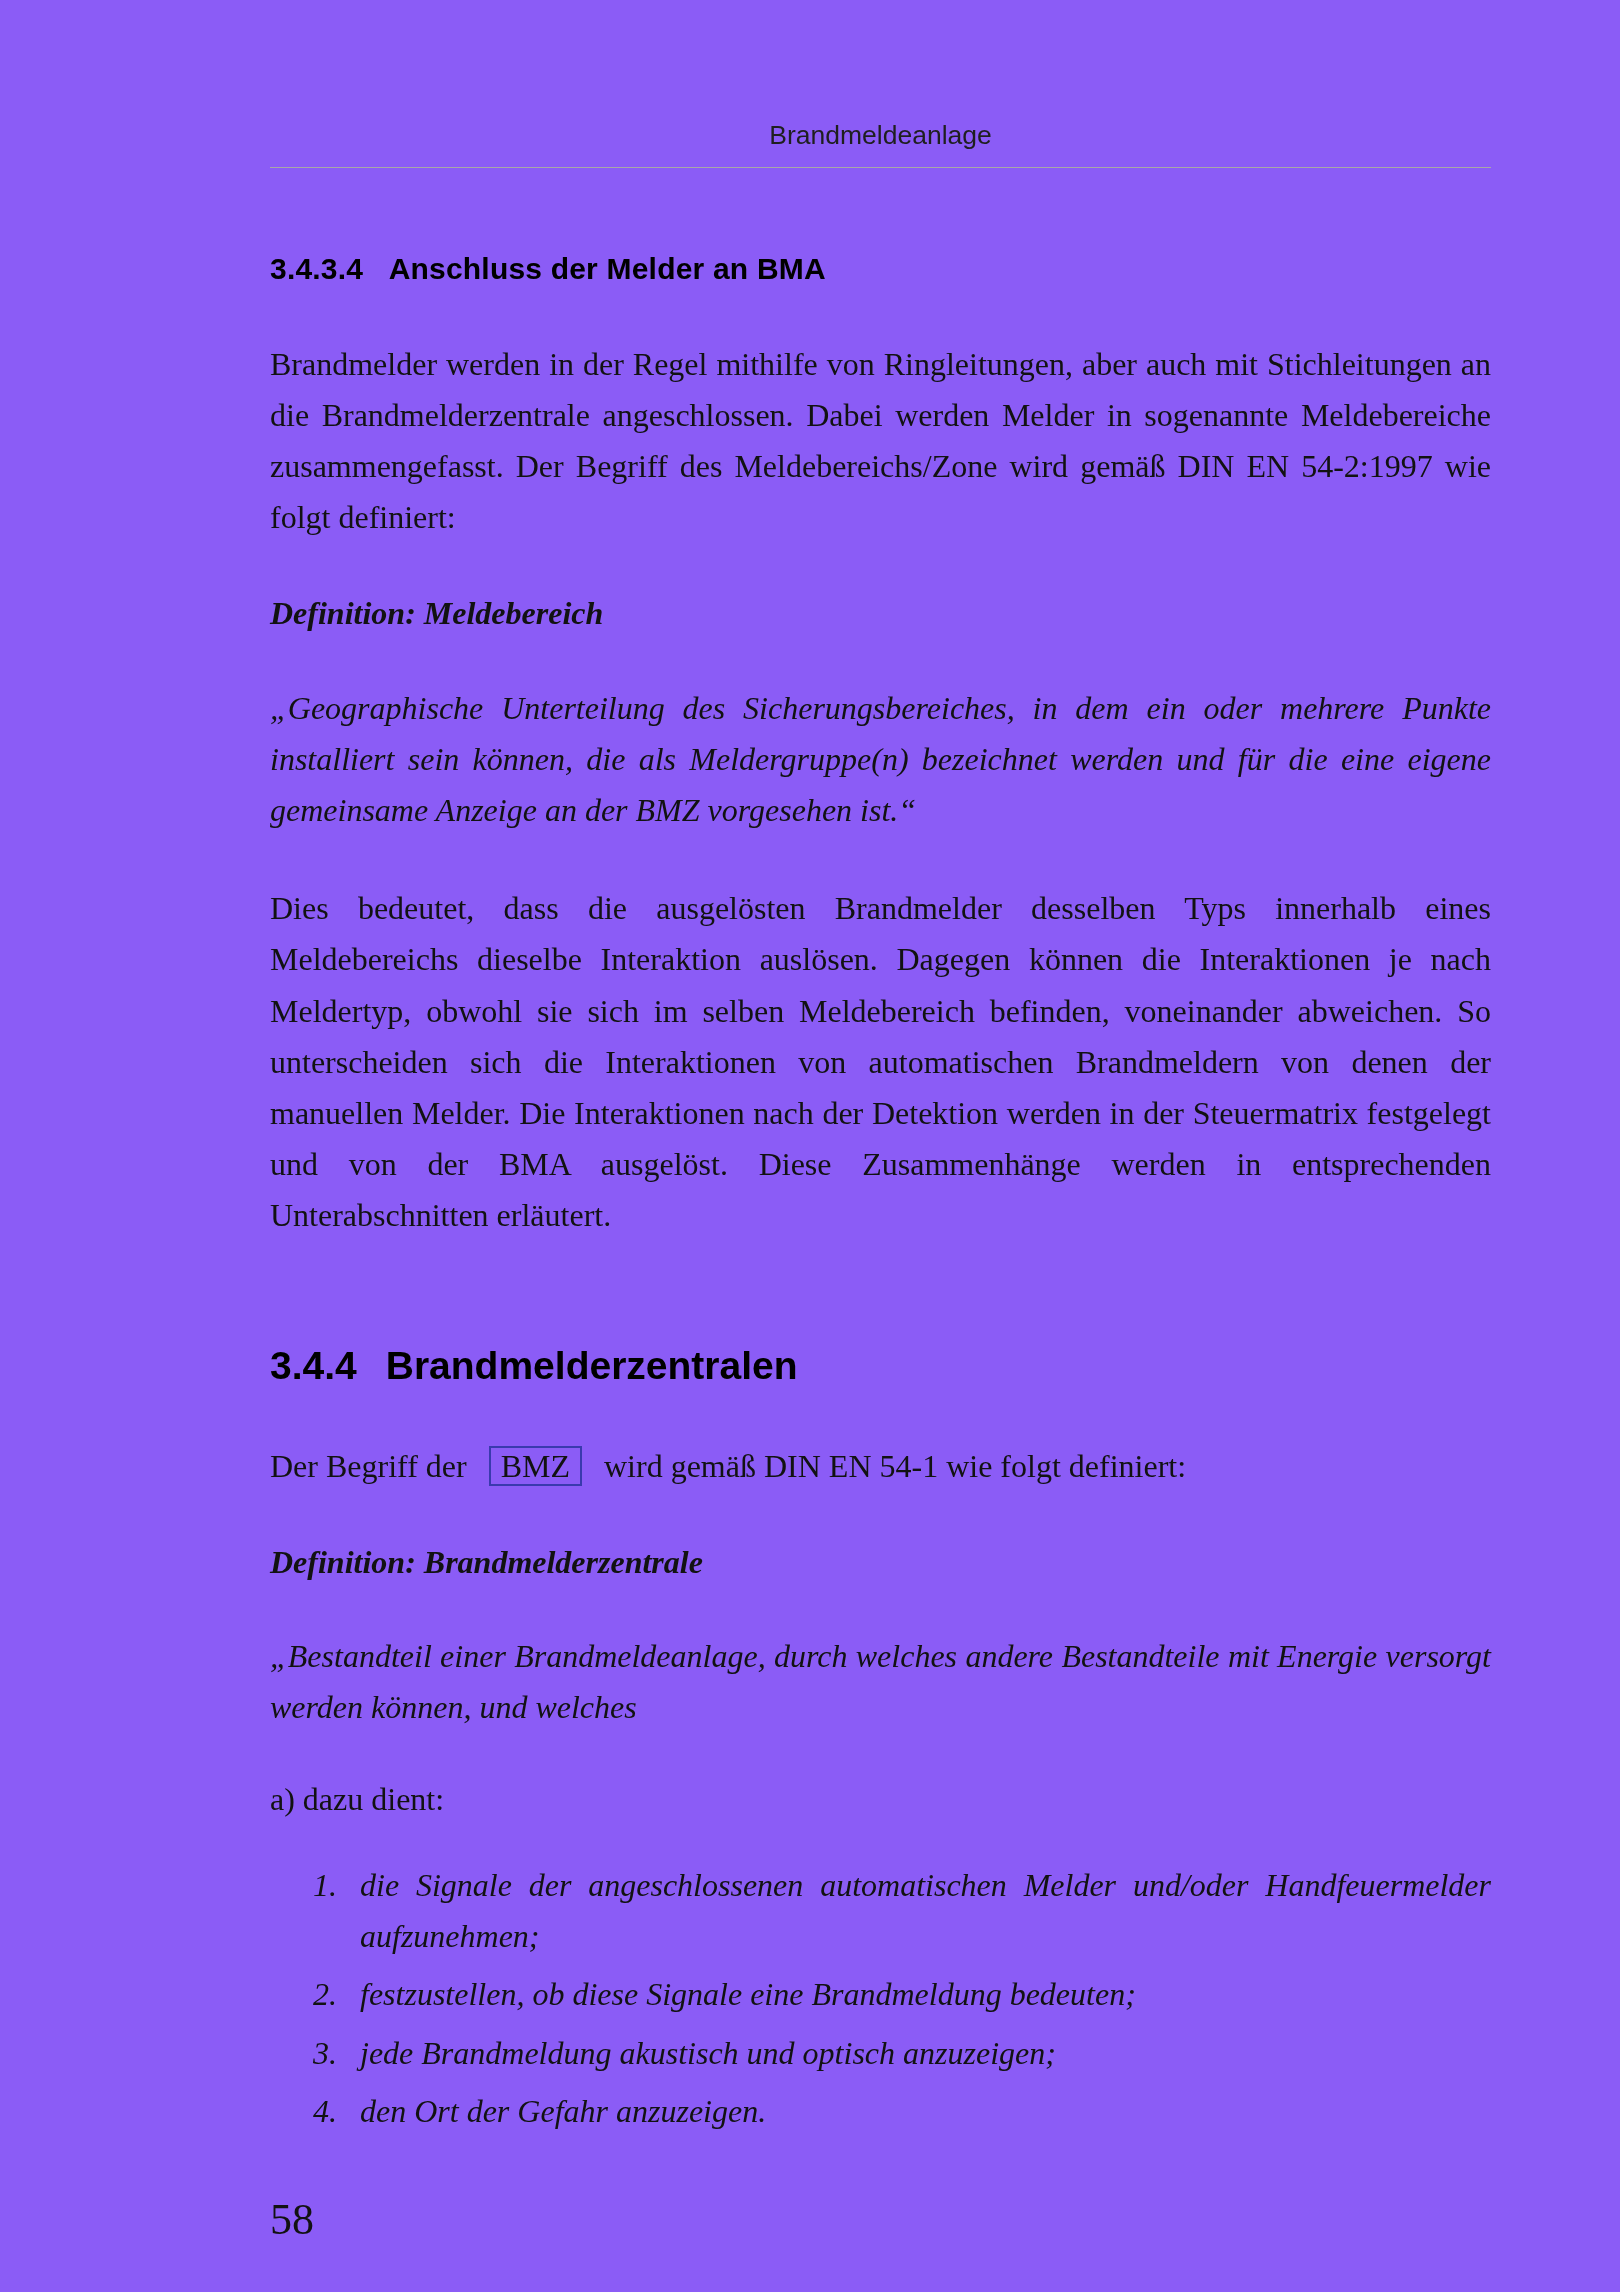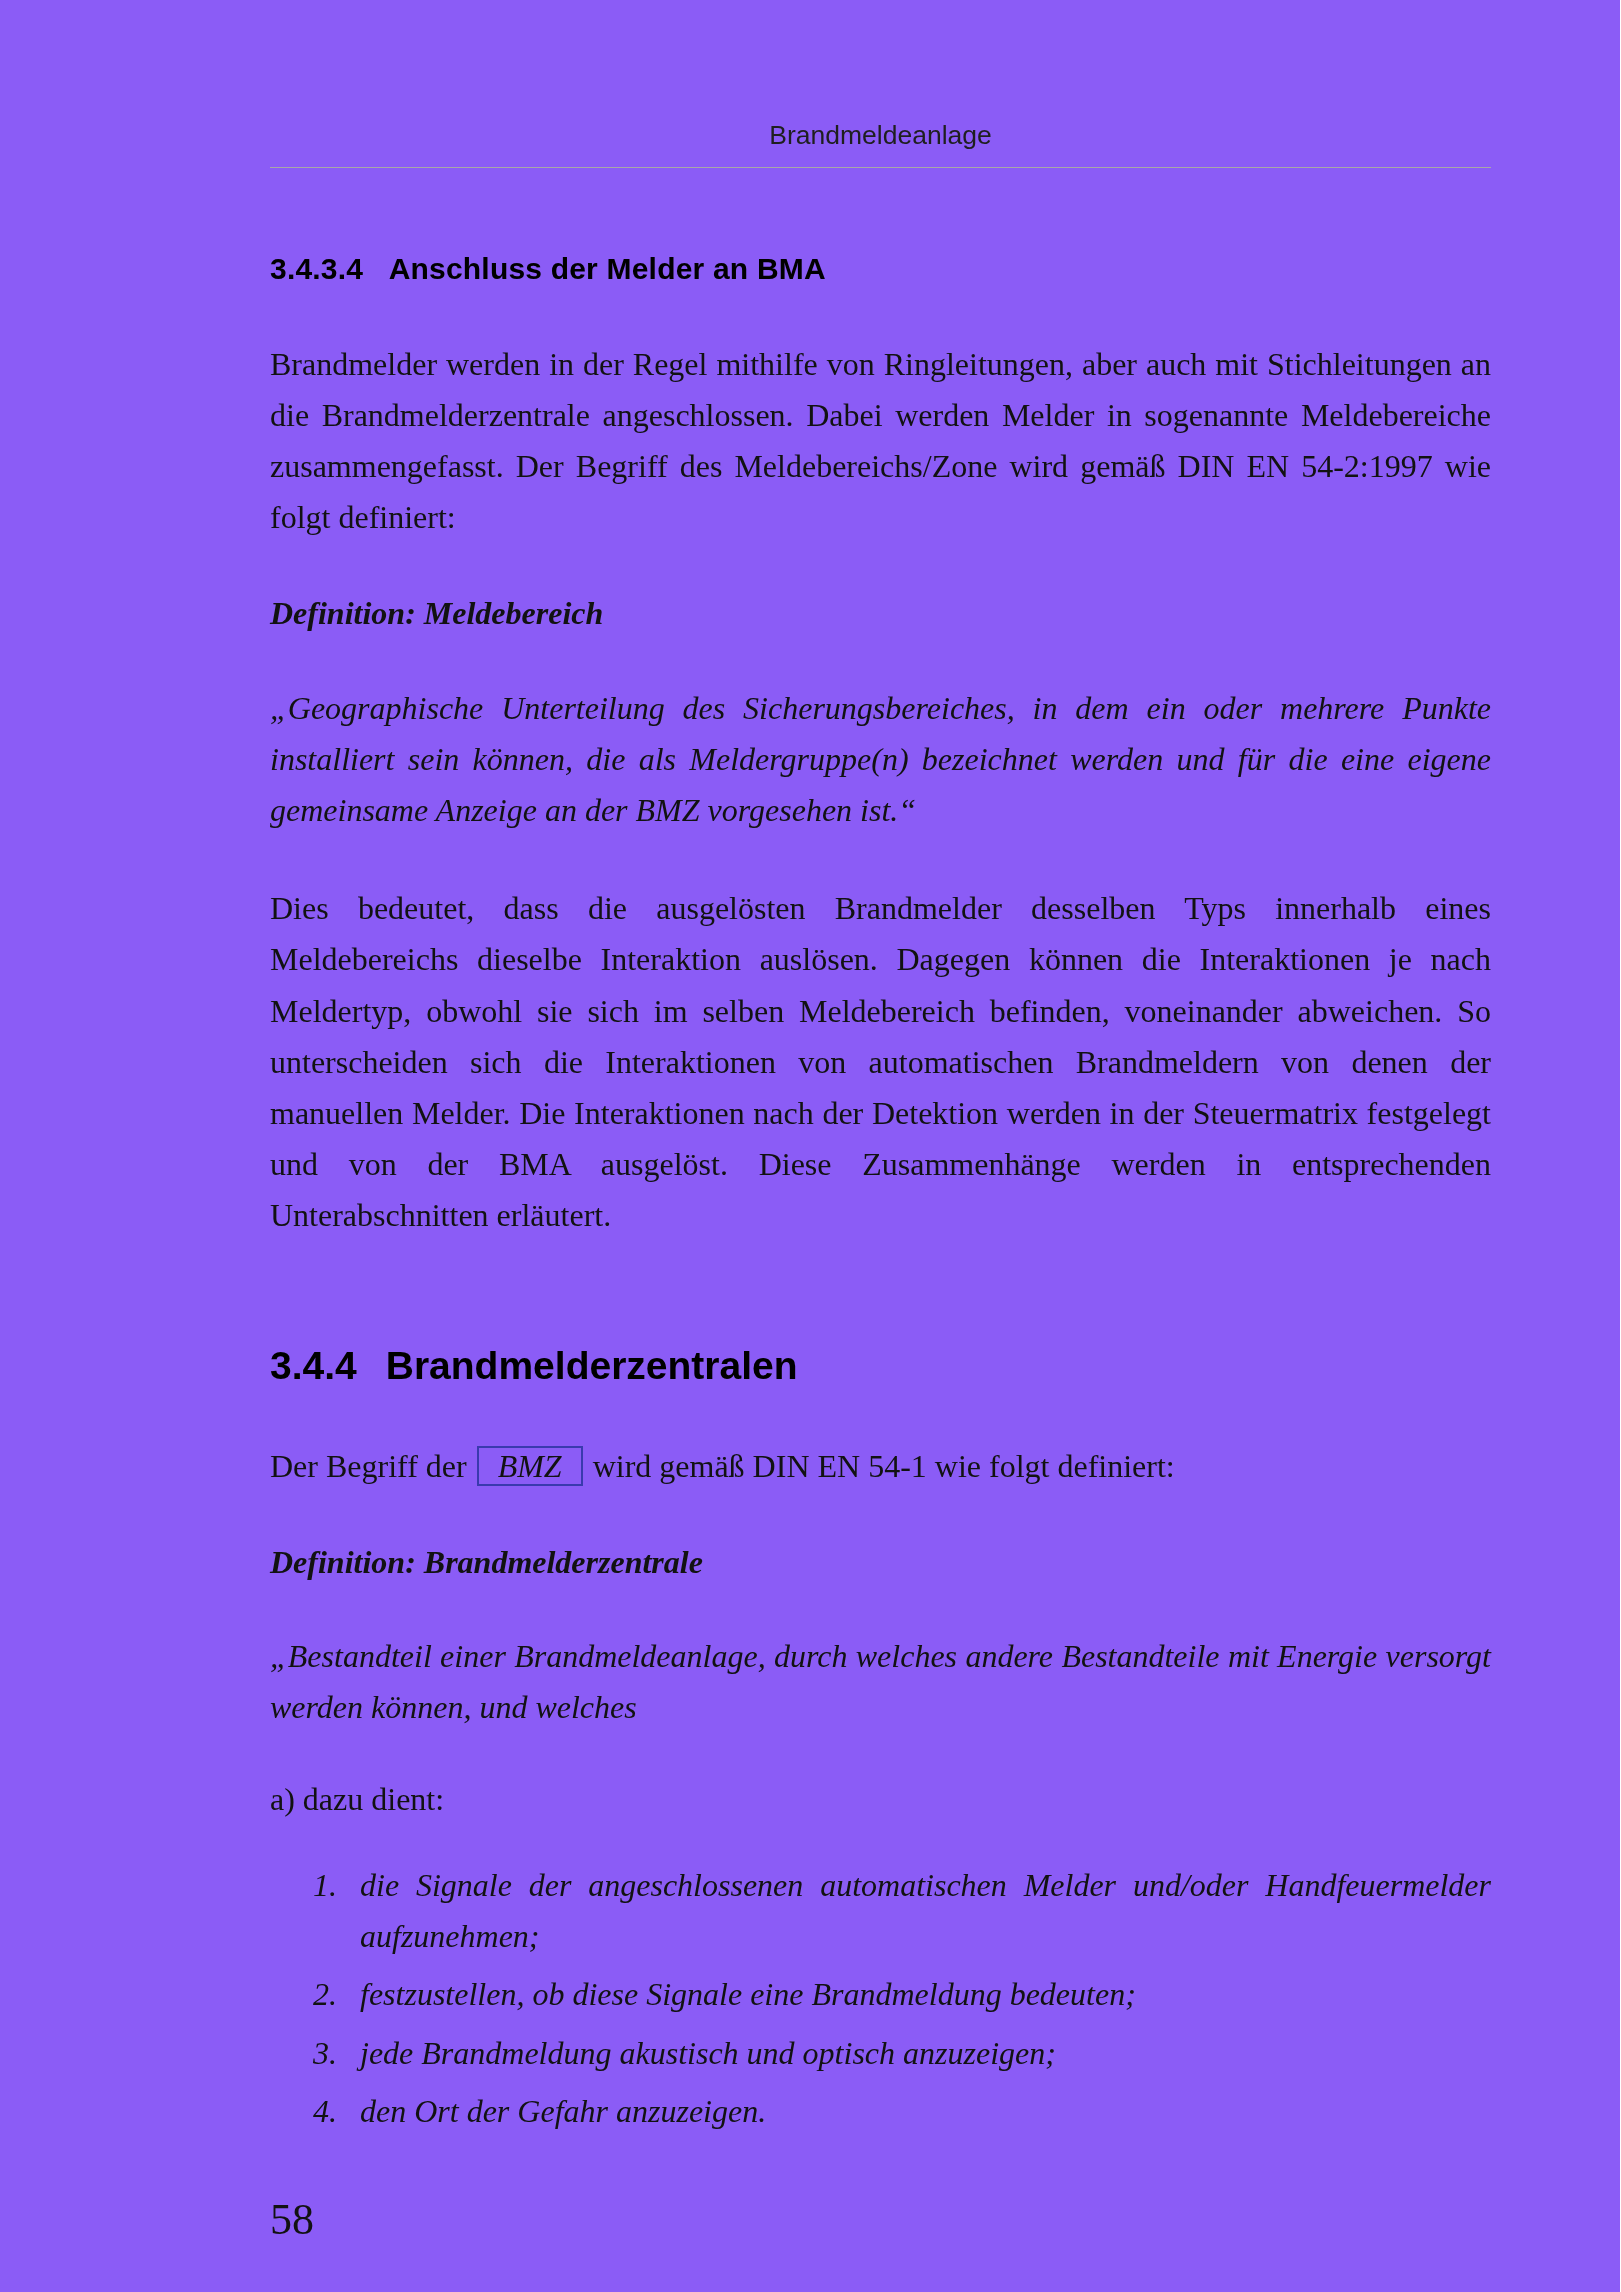--- a/index.html
+++ b/index.html
@@ -87,27 +87,26 @@
     position: absolute;
     left: 0;
     top: 0;
     width: 35px;
     text-align: left;
   }
   
   .ref-link {
     display: inline-block;
     border: 2px solid #3a3aae;
-    padding: 0 19px;
-    margin: 0 2px;
+    padding: 0 10px;
+    margin: 0 14px;
     line-height: 1.15;
     color: #121212;
     text-decoration: none;
     cursor: pointer;
-    font-style: italic;
   }
   
   .page-number {
     position: absolute;
     left: 270px;
     top: 2194px;
     font-size: 44px;
     color: #121212;
   }
 </style>

